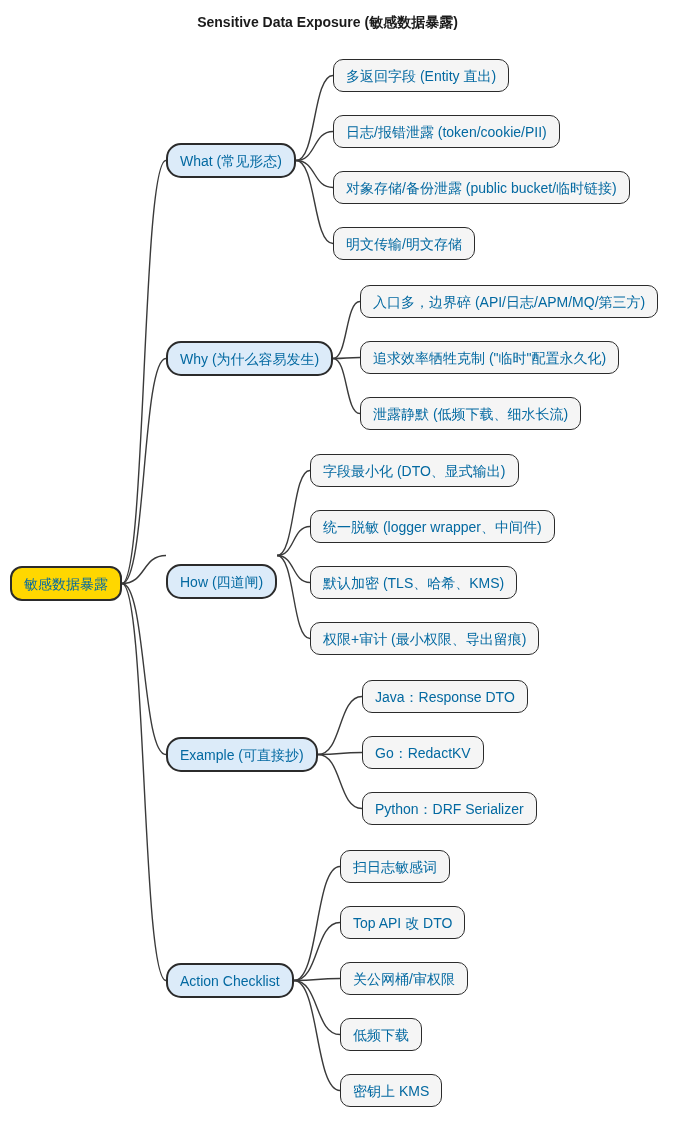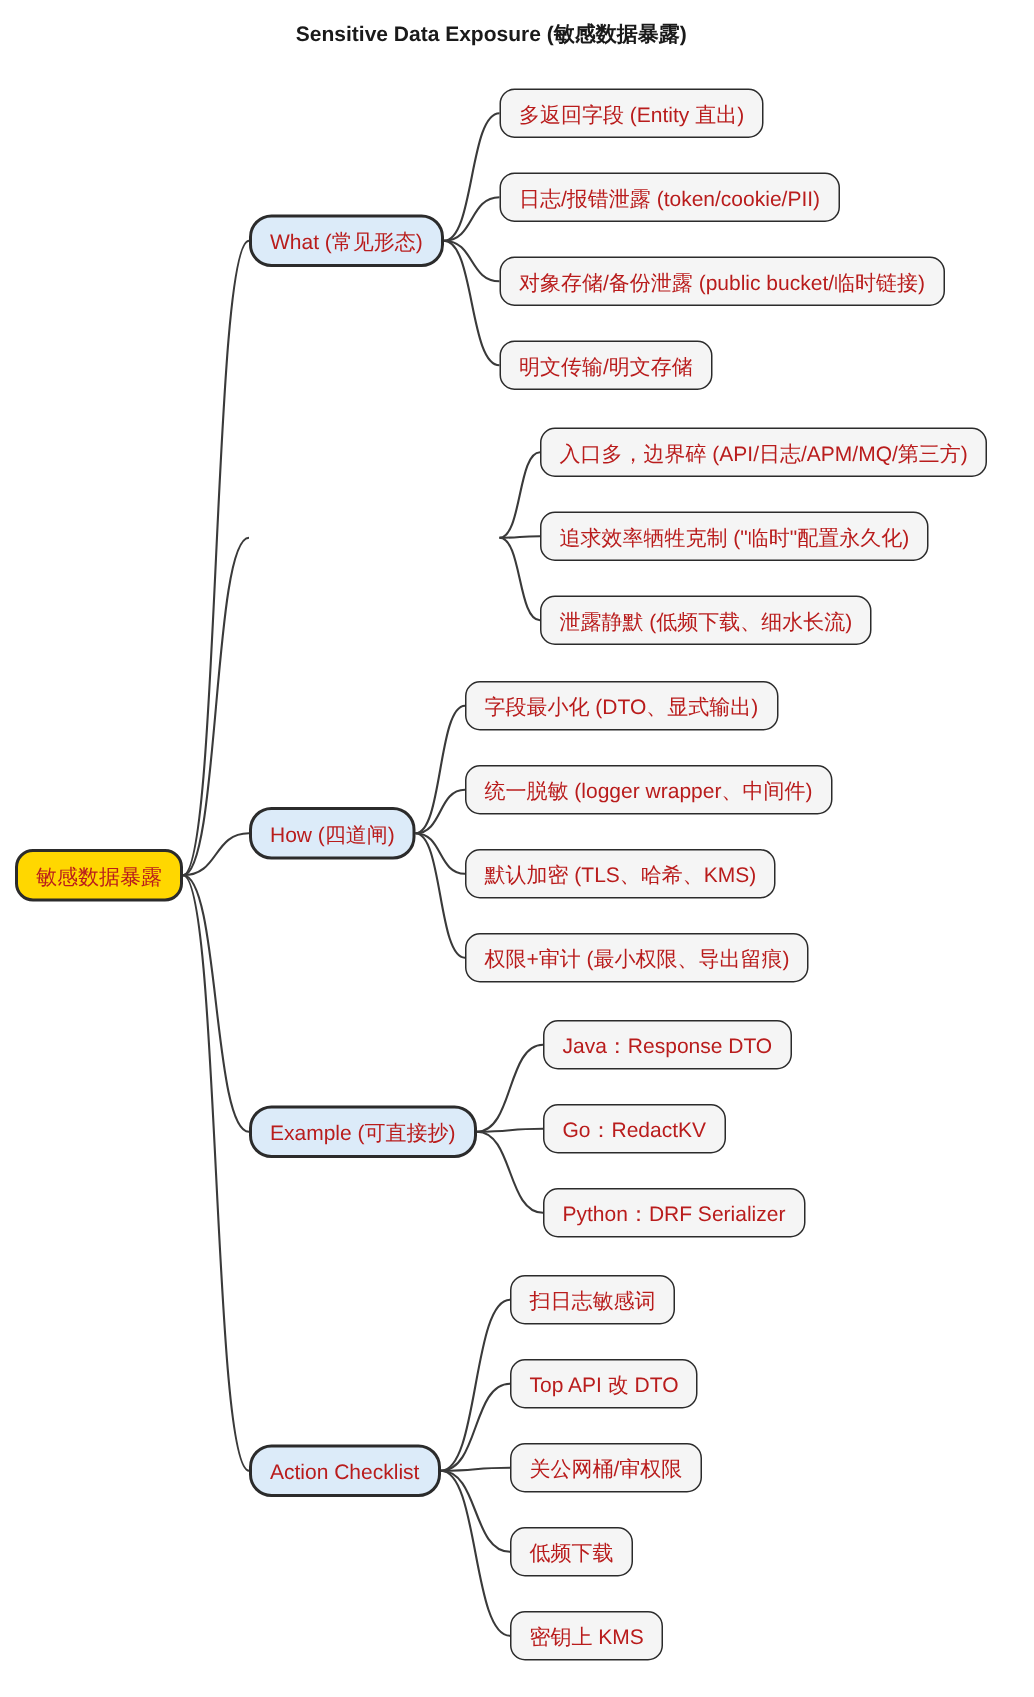--- a/index.html
+++ b/index.html
@@ -30,21 +30,21 @@
     top: 0;
     left: 0;
     pointer-events: none;
   }
   .node {
     position: absolute;
     box-sizing: border-box;
     white-space: nowrap;
     font-size: 14px;
     line-height: 20px;
-    color: #b91c1c;
+    color: #0369a1;
     background: var(--leaf-fill, #f5f5f5);
     border: 1.5px solid var(--border-col, #2b2b2b);
     border-radius: 10px;
     padding: 5.5px 12px;
   }
   .node.root {
     background: var(--root-fill, #ffd700);
     border-width: 2px;
     border-radius: 12px;
     font-weight: normal;
@@ -85,21 +85,22 @@
       <path d="M 294 980.5 C 319.3 980.5, 314.7 978.5, 340 978.5" fill="none" stroke="#3a3a3a" stroke-width="1.4"></path>
       <path d="M 294 980.5 C 319.3 980.5, 314.7 1034.5, 340 1034.5" fill="none" stroke="#3a3a3a" stroke-width="1.4"></path>
       <path d="M 294 980.5 C 319.3 980.5, 314.7 1090.5, 340 1090.5" fill="none" stroke="#3a3a3a" stroke-width="1.4"></path>
     </svg>
 
   <div class="title">Sensitive Data Exposure (敏感数据暴露)</div>
 
   <div class="node root" id="n-root" style="left:10px; top:566px;">敏感数据暴露</div>
 
   <div class="node branch" id="n-what" style="left:166px; top:143px;">What (常见形态)</div>
-  <div class="node branch" id="n-how" style="left:166px; top:538px;">How (四道闸)</div>
+  <div class="node branch" id="n-why" style="left:166px; top:341px;">Why (为什么容易发生)</div>
+  <div class="node branch" id="n-how" style="left:166px; top:564px;">How (四道闸)</div>
   <div class="node branch" id="n-example" style="left:166px; top:737px;">Example (可直接抄)</div>
   <div class="node branch" id="n-action" style="left:166px; top:963px;">Action Checklist</div>
 
   <div class="node" style="left:333px; top:59px;">多返回字段 (Entity 直出)</div>
   <div class="node" style="left:333px; top:115px;">日志/报错泄露 (token/cookie/PII)</div>
   <div class="node" style="left:333px; top:171px;">对象存储/备份泄露 (public bucket/临时链接)</div>
   <div class="node" style="left:333px; top:227px;">明文传输/明文存储</div>
 
   <div class="node" style="left:360px; top:285px;">入口多，边界碎 (API/日志/APM/MQ/第三方)</div>
   <div class="node" style="left:360px; top:341px;">追求效率牺牲克制 ("临时"配置永久化)</div>

